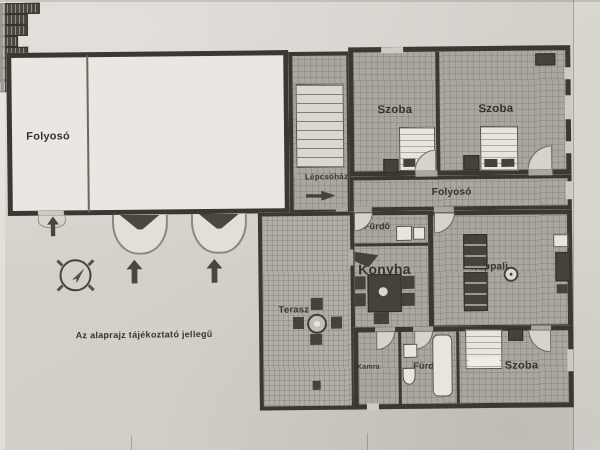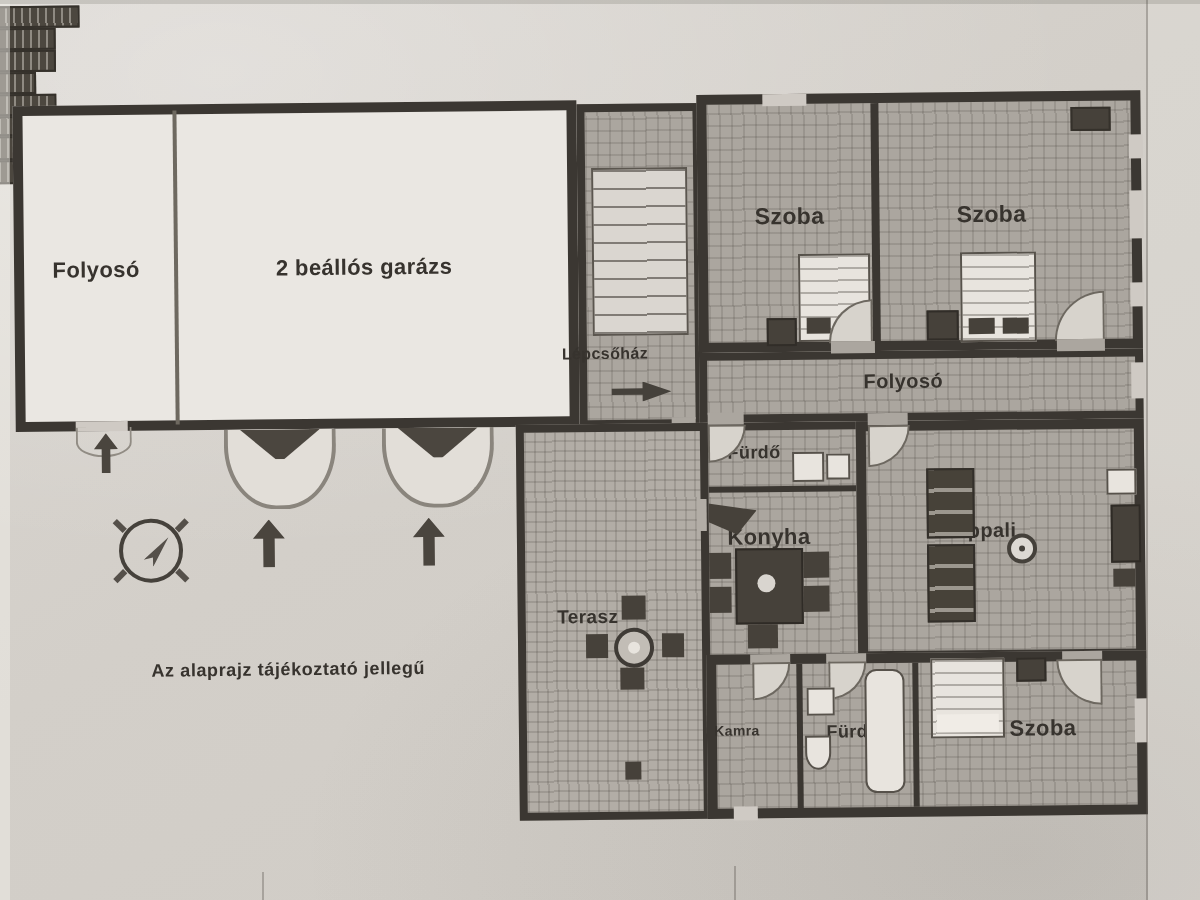--- a/index.html
+++ b/index.html
@@ -57,21 +57,20 @@
 </style>
 </head>
 <body>
 
 <div class="paper">
   <div class="plan">
 
     <div class="blk light" style="left:8px;top:50px;width:282px;height:163px;"></div>
     <div class="thinwall" style="left:88px;top:53px;width:2px;height:157px;"></div>
     <span class="lbl" style="left:49px;top:133px;font-size:11px;">Folyosó</span>
-    <span class="lbl" style="left:183px;top:133px;font-size:11px;">2 beállós garázs</span>
     <div class="gap" style="left:38px;top:208px;width:26px;height:5px;"></div>
 
     <div class="abs" style="left:38px;top:211px;width:28px;height:15px;border:1px solid #918c84;border-top:none;border-radius:0 0 50% 50%;background:transparent;"></div>
     <div class="up-arrow" style="left:47px;top:214px;width:12px;height:20px;"></div>
 
     <div class="gdoor" style="left:112px;top:213px;width:56px;height:40px;">
       <div class="gfunnel" style="left:6px;top:0;width:40px;height:15px;"></div>
     </div>
     <div class="gdoor" style="left:191px;top:213px;width:56px;height:40px;">
       <div class="gfunnel" style="left:6px;top:0;width:40px;height:15px;"></div>
@@ -84,21 +83,21 @@
       <div class="tick" style="right:-3px;top:-2px;transform:rotate(45deg);"></div>
       <div class="tick" style="left:-3px;bottom:-2px;transform:rotate(45deg);"></div>
       <div class="tick" style="right:-3px;bottom:-2px;transform:rotate(-45deg);"></div>
       <div class="needle"></div>
     </div>
 
     <span class="lbl" style="left:143px;top:333px;font-size:9px;letter-spacing:.3px;">Az alaprajz tájékoztató jellegű</span>
 
     <div class="blk4 tex" style="left:290px;top:52px;width:62px;height:162px;"></div>
     <div class="stairs" style="left:297px;top:84px;width:48px;height:84px;"></div>
-    <span class="lbl" style="left:303px;top:177px;font-size:8px;">Lépcsőház</span>
+    <span class="lbl" style="left:327px;top:177px;font-size:8px;">Lépcsőház</span>
     <div class="right-arrow" style="left:306px;top:191px;width:30px;height:10px;"></div>
     <div class="gapt" style="left:336px;top:209px;width:12px;height:5px;"></div>
 
     <div class="blk tex" style="left:350px;top:48px;width:222px;height:129px;"></div>
     <div class="wall" style="left:437px;top:53px;width:4px;height:120px;"></div>
     <div class="gap" style="left:383px;top:48px;width:22px;height:6px;"></div>
     <div class="gap" style="left:566px;top:70px;width:7px;height:12px;"></div>
     <div class="gap" style="left:566px;top:98px;width:7px;height:24px;"></div>
     <div class="gap" style="left:566px;top:144px;width:7px;height:12px;"></div>
     <span class="lbl" style="left:396px;top:110px;font-size:11.5px;">Szoba</span>
@@ -129,21 +128,21 @@
     <div class="gap" style="left:566px;top:184px;width:7px;height:18px;"></div>
     <span class="lbl" style="left:452px;top:193px;font-size:10px;">Folyosó</span>
 
     <div class="blk4 tex" style="left:350px;top:212px;width:82px;height:120px;"></div>
     <div class="wall" style="left:354px;top:244px;width:74px;height:3px;"></div>
     <span class="lbl" style="left:377px;top:227px;font-size:9px;">Fürdő</span>
     <div class="gapt" style="left:354px;top:207px;width:18px;height:6px;"></div>
     <div class="arc arc-br" style="left:354px;top:213px;width:19px;height:19px;"></div>
     <div class="wh" style="position:absolute;left:396px;top:227px;width:16px;height:15px;"></div>
     <div class="wh" style="position:absolute;left:413px;top:228px;width:12px;height:13px;"></div>
-    <span class="lbl" style="left:384px;top:270px;font-size:11px;">Konyha</span>
+    <span class="lbl" style="left:384px;top:270px;font-size:14px;">Konyha</span>
     <div class="dk" style="position:absolute;left:352px;top:252px;width:26px;height:16px;clip-path:polygon(0 0,100% 25%,62% 100%,0 55%);"></div>
     <div class="dk" style="position:absolute;left:367px;top:275px;width:32px;height:36px;border:1px solid #2f2b26;">
       <div style="position:absolute;left:10px;top:12px;width:9px;height:9px;background:#d9d5cf;border-radius:50%;"></div>
     </div>
     <div class="dk" style="position:absolute;left:352px;top:277px;width:13px;height:13px;"></div>
     <div class="dk" style="position:absolute;left:352px;top:294px;width:13px;height:13px;"></div>
     <div class="dk" style="position:absolute;left:401px;top:277px;width:13px;height:13px;"></div>
     <div class="dk" style="position:absolute;left:401px;top:294px;width:13px;height:13px;"></div>
     <div class="dk" style="position:absolute;left:373px;top:313px;width:15px;height:12px;"></div>
 

